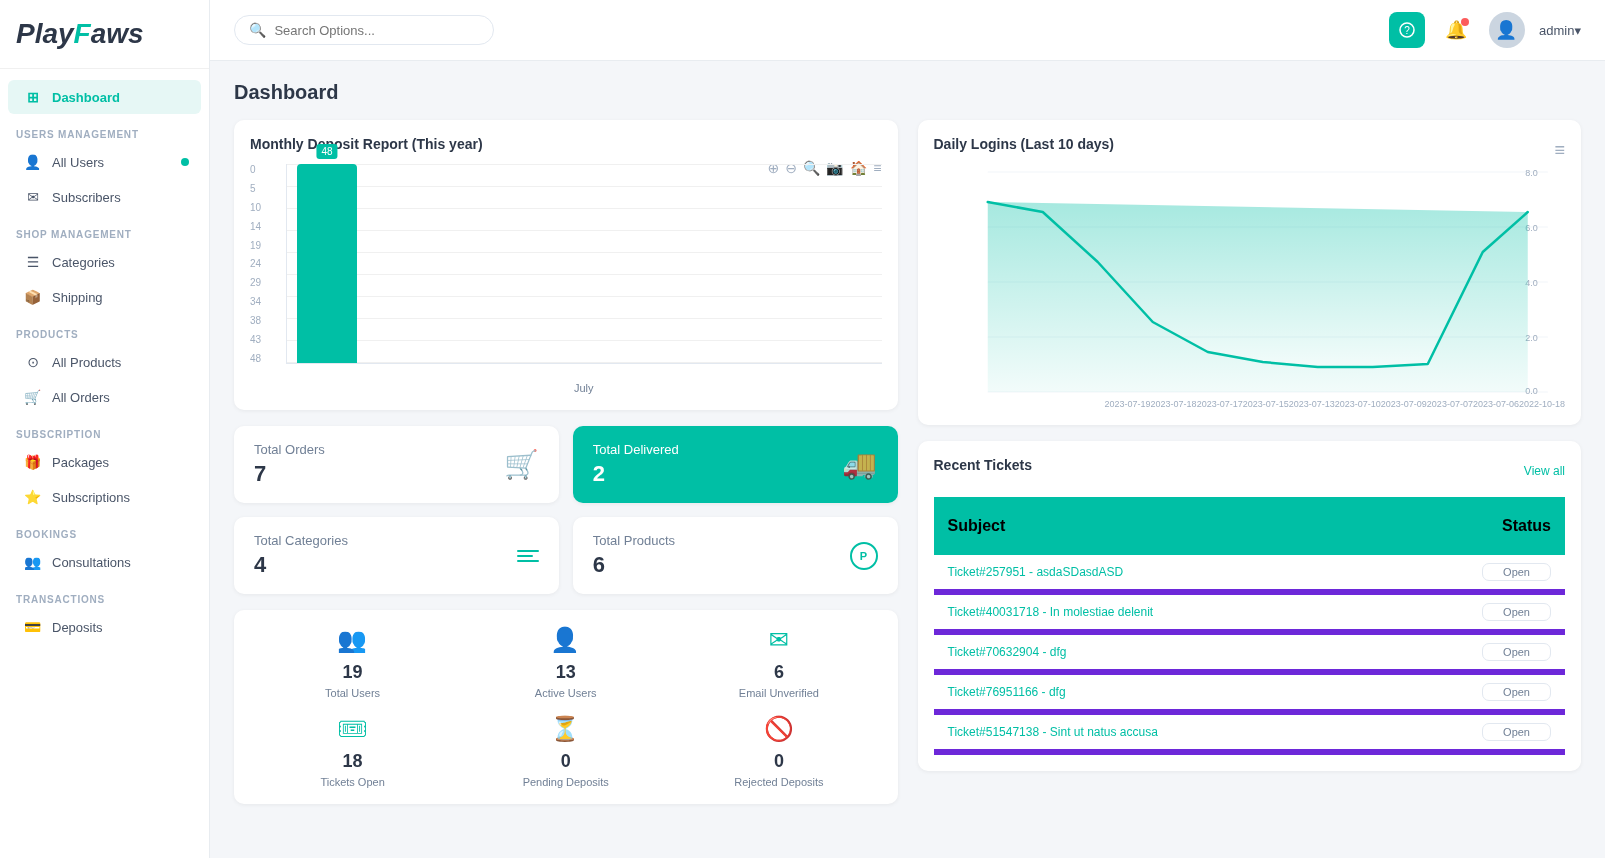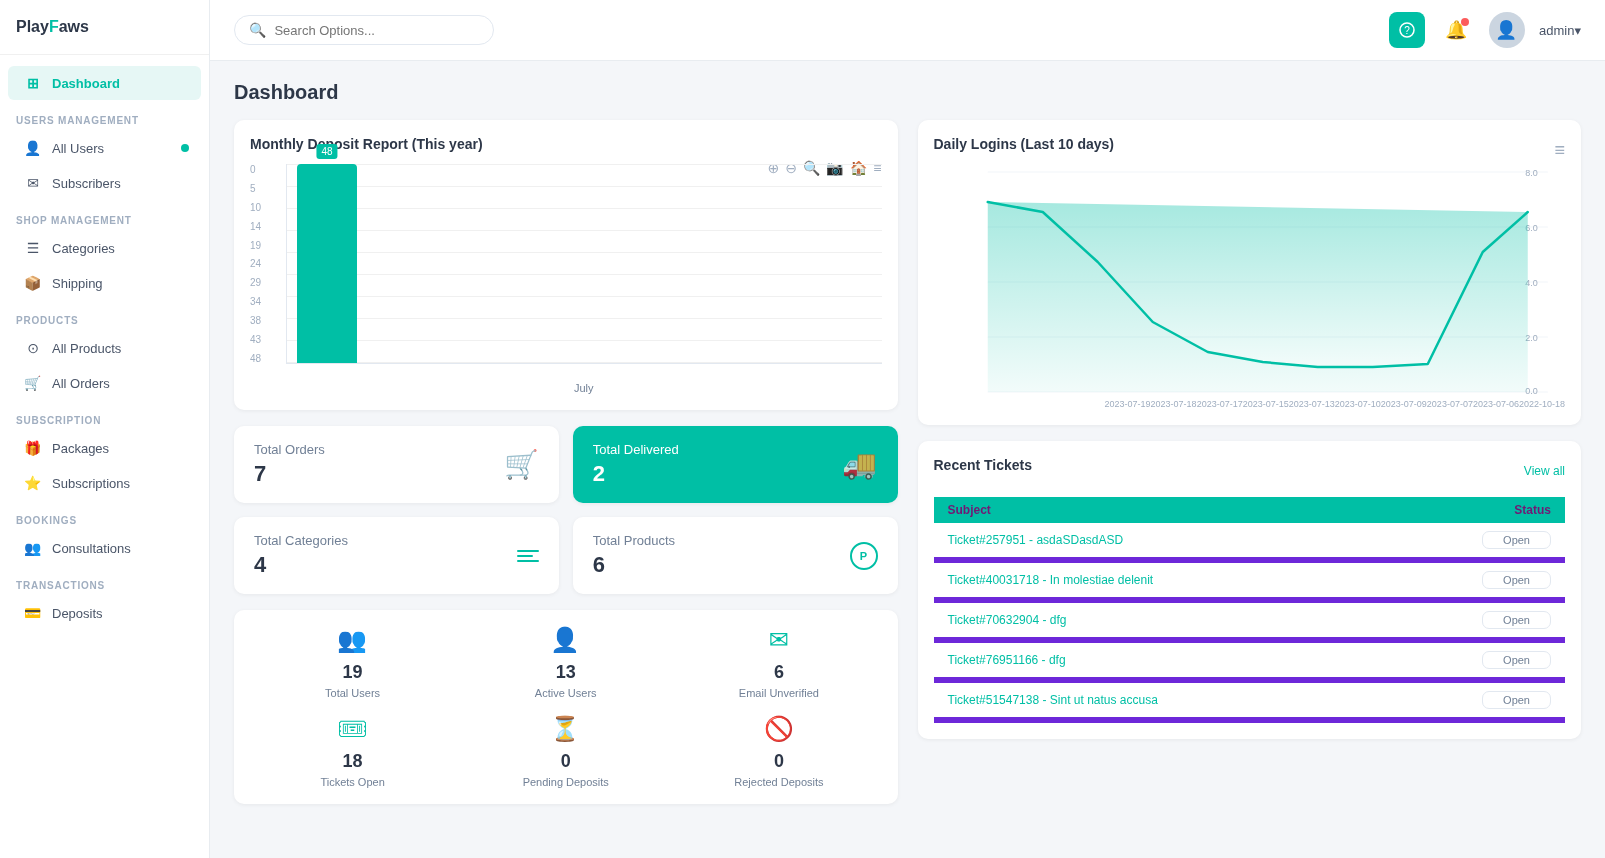--- a/index.html
+++ b/index.html
@@ -1,21 +1,21 @@
 <!DOCTYPE html>
 <html><head>
   <meta charset="utf-8">
   <style>
     * { box-sizing: border-box; margin: 0; padding: 0; }
     body { font-family: 'Segoe UI', Arial, sans-serif; background: #f4f6f9; display: flex; height: 100vh; overflow: hidden; font-size: 13px; }
 
     
     .sidebar { width: 210px; background: #fff; height: 100vh; overflow-y: auto; border-right: 1px solid #e8ecf0; flex-shrink: 0; }
     .sidebar-logo { padding: 18px 16px; border-bottom: 1px solid #f0f0f0; }
-    .logo-text { font-size: 16px; font-weight: 800; }
+    .logo-text { font-size: 28px; font-weight: 800; font-style: italic; }
     .logo-play { color: #2d3748; }
     .logo-f { color: #00bfa5; }
     .logo-aws { color: #2d3748; }
     .sidebar-nav { padding: 10px 0; }
     .nav-section-label { font-size: 10px; font-weight: 700; color: #a0aec0; padding: 14px 16px 4px; letter-spacing: 0.8px; text-transform: uppercase; }
     .nav-item { display: flex; align-items: center; gap: 10px; padding: 9px 16px; cursor: pointer; color: #4a5568; font-size: 13px; border-radius: 6px; margin: 1px 8px; position: relative; }
     .nav-item.active { background: #e6f7f5; color: #00bfa5; font-weight: 600; }
     .nav-item .dot { width: 8px; height: 8px; background: #00bfa5; border-radius: 50%; position: absolute; right: 12px; }
     .nav-icon { font-size: 14px; width: 18px; text-align: center; }
 
@@ -74,21 +74,21 @@
     .bottom-stat-value { font-size: 18px; font-weight: 700; color: #2d3748; }
     .bottom-stat-label { font-size: 11px; color: #718096; }
 
     
     .right-card { background: #fff; border-radius: 10px; padding: 16px; box-shadow: 0 1px 4px rgba(0,0,0,0.06); }
     
     
     .tickets-header { display: flex; justify-content: space-between; align-items: center; margin-bottom: 12px; }
     .view-all { color: #00bfa5; font-size: 12px; cursor: pointer; }
     .tickets-table { width: 100%; border-collapse: collapse; }
-    .tickets-table th { background: #00bfa5; color: #701a75; padding: 6px 14px; text-align: left; font-size: 12px; font-weight: 600; }
+    .tickets-table th { background: #00bfa5; color: #000000; padding: 20px 14px; text-align: left; font-size: 16px; font-weight: 600; }
     .tickets-table th:last-child { text-align: right; }
     .tickets-table td { padding: 10px 14px; font-size: 12px; color: #2d3748; border-bottom: 6px solid #6d28d9; }
     .status-badge { border: 1px solid #e2e8f0; border-radius: 7px; padding: 2px 20px; font-size: 11px; color: #718096; }
     .ticket-link { color: #00bfa5; }
 
     .circle-icon { width: 28px; height: 28px; border-radius: 50%; border: 2px solid #00bfa5; display: flex; align-items: center; justify-content: center; font-size: 11px; font-weight: 700; color: #00bfa5; }
   </style>
 </head>
 <body>
 

